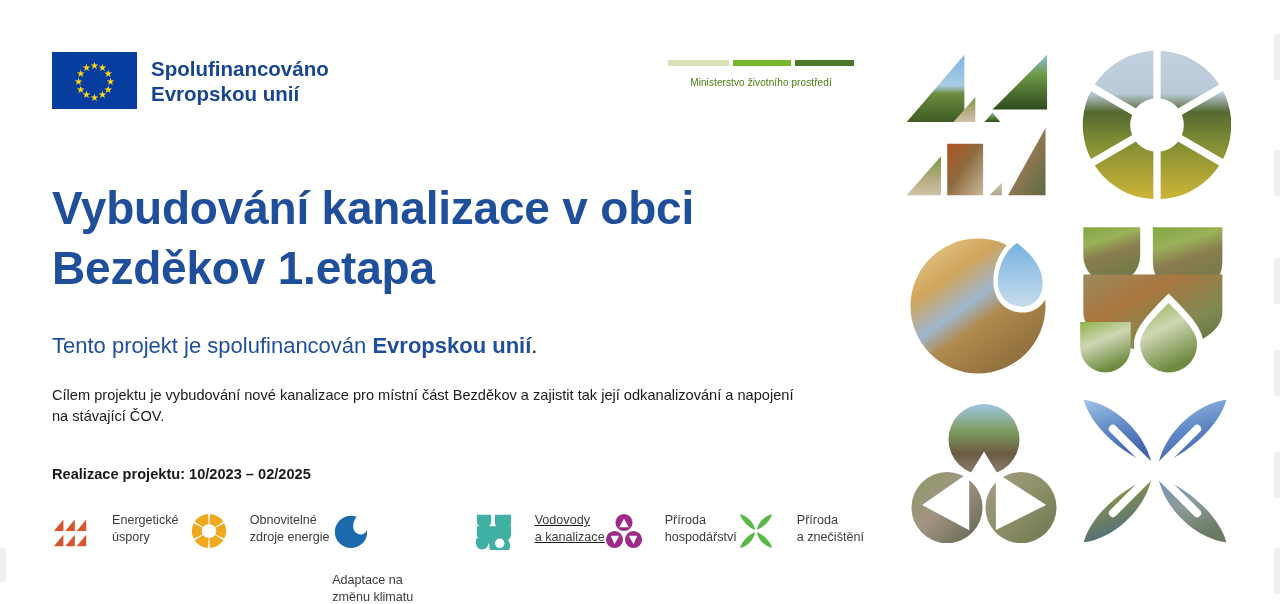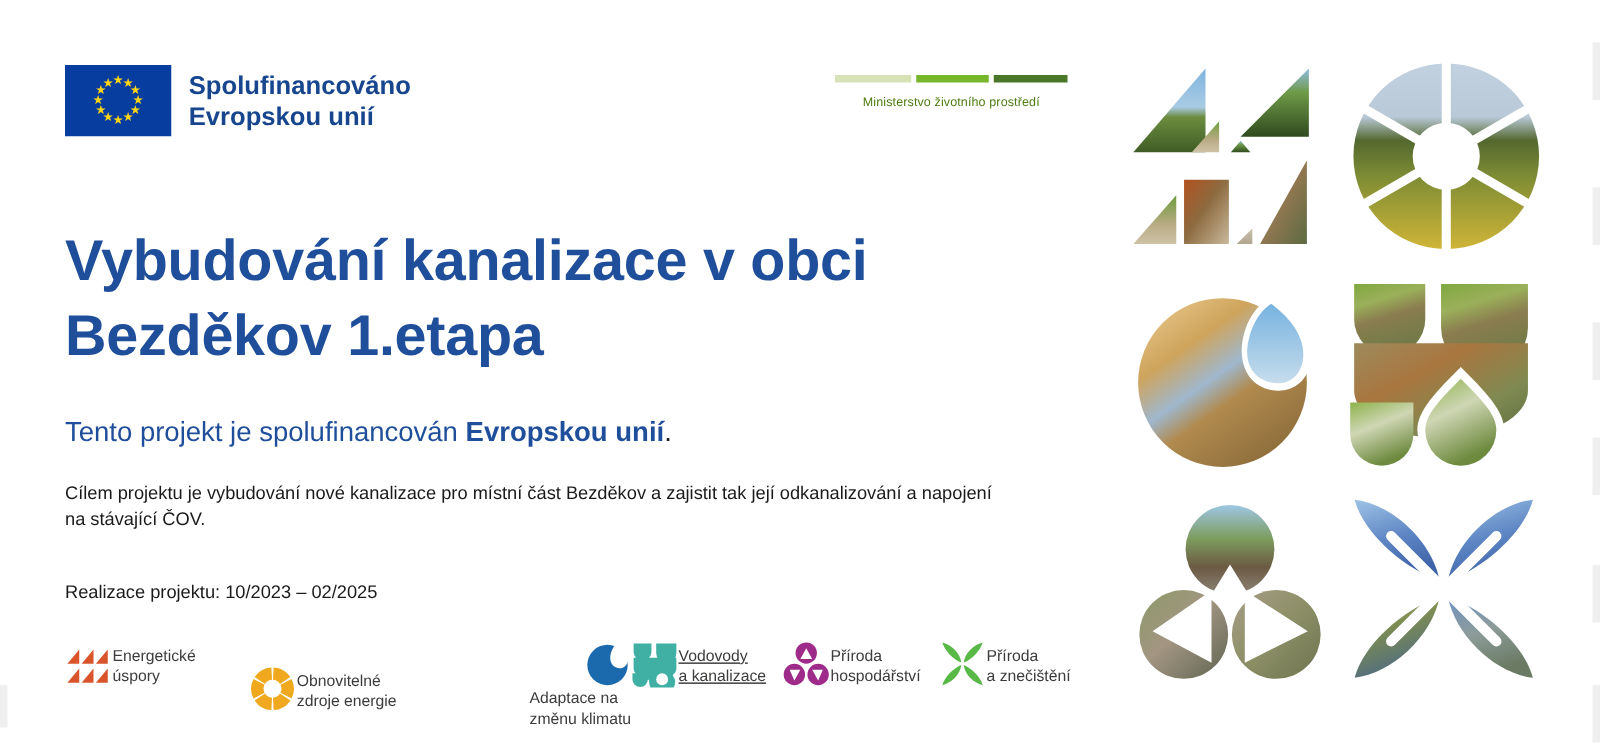--- a/index.html
+++ b/index.html
@@ -124,51 +124,51 @@
     font-size: 14.6px;
     line-height: 1.5;
     color: #1a1a1a;
   }
 
   .realization {
     position: absolute;
     left: 52px;
     top: 466px;
     font-size: 14.6px;
-    font-weight: 400;
+    font-weight: 700;
     color: #1a1a1a;
   }
 
   
   .icon-strip {
     position: absolute;
     left: 52px;
     top: 512px;
     width: 812px;
     display: flex;
     align-items: flex-start;
   }
   .axis-item {
     display: flex;
-    align-items: flex-end;
-    gap: 0;
+    align-items: flex-start;
+    gap: 22px;
   }
   .axis-item .glyph {
     width: 38px;
     height: 38px;
     flex: 0 0 38px;
   }
   .axis-item .caption {
     font-size: 12.6px;
     line-height: 1.32;
     color: #3c3c3b;
     white-space: nowrap;
   }
   .ai-0 { width: 170px; }
-  .ai-1 { width: 176px; margin-top: 20px; }
+  .ai-1 { width: 176px; }
   .ai-2 { width: 176px; flex-direction: column; }
   .ai-3 { width: 140px; text-decoration: underline; }
   .ai-4 { width: 144px; }
   .ai-5 { width: 130px; }
 
   
   .collage {
     position: absolute;
     left: 896px;
     top: 40px;

